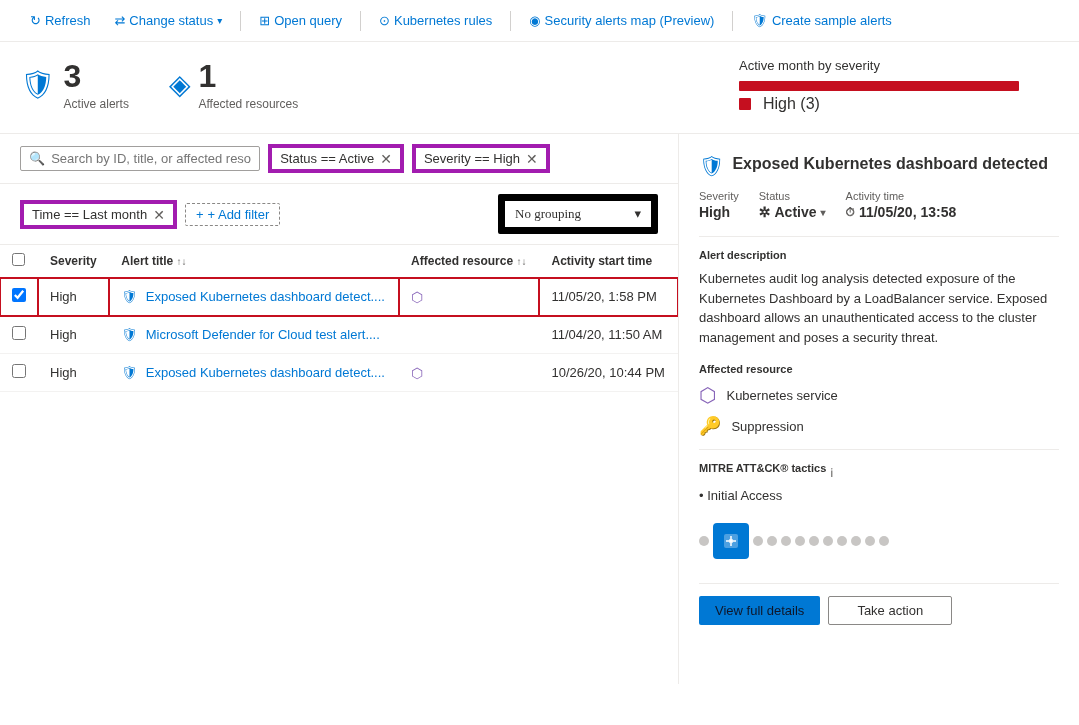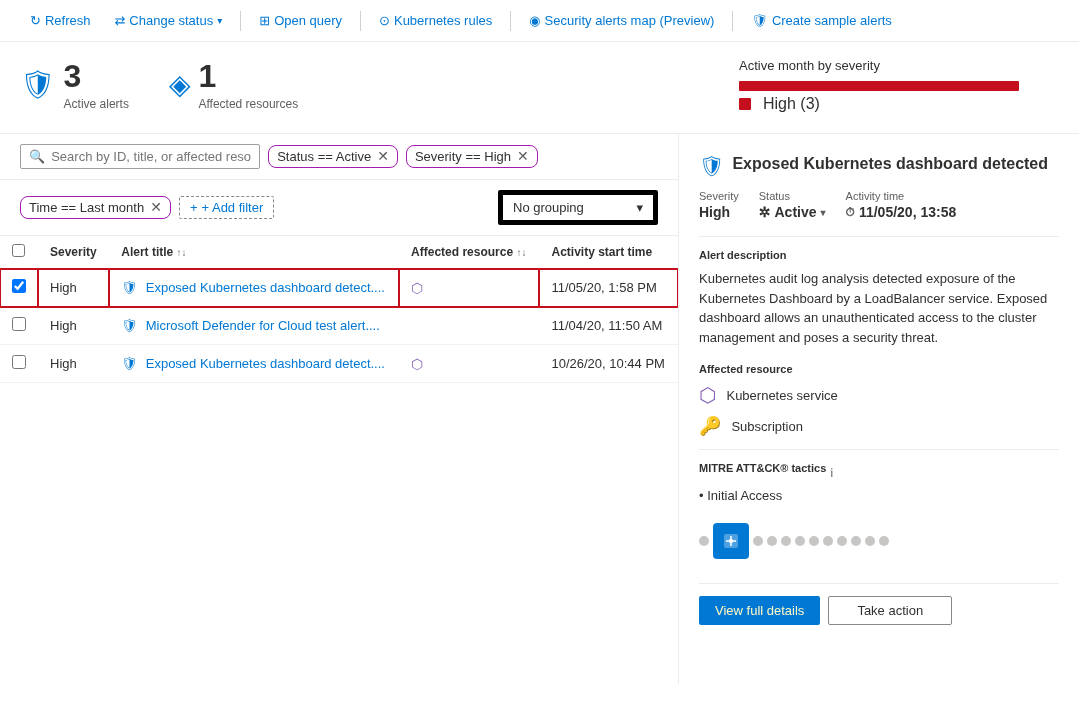--- a/index.html
+++ b/index.html
@@ -34,27 +34,27 @@
     .main-content { display: flex; height: calc(725px - 175px); }
 
     
     .left-panel { flex: 1; border-right: 1px solid #edebe9; display: flex; flex-direction: column; }
 
     
     .filters-row { display: flex; align-items: center; padding: 10px 20px; gap: 8px; flex-wrap: wrap; border-bottom: 1px solid #edebe9; }
     .search-box { display: flex; align-items: center; border: 1px solid #a19f9d; border-radius: 2px; padding: 4px 8px; gap: 6px; min-width: 240px; }
     .search-box input { border: none; outline: none; font-size: 13px; width: 200px; color: #323130; }
 
-    .filter-tag { display: flex; align-items: flex-start; gap: 4px; padding: 3px 8px; background: #fff; border: 1px solid #a21caf; border-radius: 8px; font-size: 13px; }
+    .filter-tag { display: flex; align-items: flex-end; gap: 4px; padding: 3px 8px; background: #fff; border: 4px solid #a21caf; border-radius: 0; font-size: 13px; }
     .filter-tag .remove { cursor: pointer; color: #605e5c; margin-left: 2px; font-size: 14px; line-height: 1; }
 
     .add-filter-btn { display: flex; align-items: center; gap: 4px; padding: 3px 10px; border: 1px dashed #8a8886; background: none; border-radius: 2px; font-size: 13px; cursor: pointer; color: #0078d4; }
 
     .grouping-row { margin-left: auto; }
-    .grouping-select { display: flex; align-items: center; gap: 6px; padding: 5px 10px; border: 5px solid #000000; border-radius: 2px; cursor: pointer; font-size: 13px; min-width: 160px; justify-content: space-between; }
+    .grouping-select { display: flex; align-items: center; gap: 6px; padding: 5px 10px; border: 7px solid #000000; border-radius: 2px; cursor: pointer; font-size: 13px; min-width: 160px; justify-content: space-between; font-family: Liberation Serif, serif; }
 
     
     .table-container { flex: 1; overflow-y: auto; }
     .alert-table { width: 100%; border-collapse: collapse; }
     .alert-table th { padding: 8px 12px; text-align: left; font-size: 12px; font-weight: 600; color: #323130; border-bottom: 1px solid #edebe9; background: #fff; position: sticky; top: 0; }
     .alert-table td { padding: 10px 12px; font-size: 13px; border-bottom: 1px solid #f3f2f1; vertical-align: middle; }
     .alert-table tr.selected td { background: #fff; outline: 2px solid #c50f1f; outline-offset: -1px; }
     .sort-icon { font-size: 10px; color: #605e5c; }
     .severity-badge { color: #323130; font-size: 13px; font-weight: 500; }
     .severity-badge.high { color: #323130; }
@@ -93,21 +93,21 @@
     .bullet-item { font-size: 13px; color: #323130; margin-top: 6px; }
     .bullet-item::before { content: '• '; }
 
     
     .mitre-timeline { display: flex; align-items: center; gap: 4px; margin-top: 12px; padding: 8px 0; }
     .mitre-dot { width: 10px; height: 10px; border-radius: 50%; background: #c8c6c4; flex-shrink: 0; }
     .mitre-dot.active { background: #0078d4; width: 36px; height: 36px; border-radius: 4px; display: flex; align-items: center; justify-content: center; color: white; font-size: 14px; }
 
     
     .action-buttons { display: flex; gap: 8px; margin-top: 16px; padding-top: 12px; border-top: 1px solid #edebe9; position: sticky; bottom: 0; background: #fff; }
-    .btn-primary { padding: 6px 16px; background: #0078d4; color: #fef9c3; border: none; border-radius: 2px; cursor: pointer; font-size: 13px; }
+    .btn-primary { padding: 6px 16px; background: #0078d4; color: #0f172a; border: none; border-radius: 2px; cursor: pointer; font-size: 13px; }
     .btn-secondary { padding: 6px 28px; background: #fff; color: #323130; border: 1px solid #8a8886; border-radius: 2px; cursor: pointer; font-size: 13px; }
 
     .divider { height: 1px; background: #edebe9; margin: 12px 0; }
   </style>
 </head>
 <body>
 
 <div class="page">
 
 
@@ -307,21 +307,21 @@
       </div>
 
       <div class="section">
         <div class="section-title">Affected resource</div>
         <div class="resource-item">
           <span class="resource-k8s">⬡</span>
           <span>Kubernetes service</span>
         </div>
         <div class="resource-item">
           <span class="resource-key">🔑</span>
-          <span>Subscription</span>
+          <span>Suppression</span>
         </div>
       </div>
 
       <div class="divider"></div>
 
       <div class="tactics-section">
         <div class="tactics-info">
           <span class="section-title">MITRE ATT&amp;CK® tactics</span>
           <span class="info-icon">ℹ</span>
         </div>

